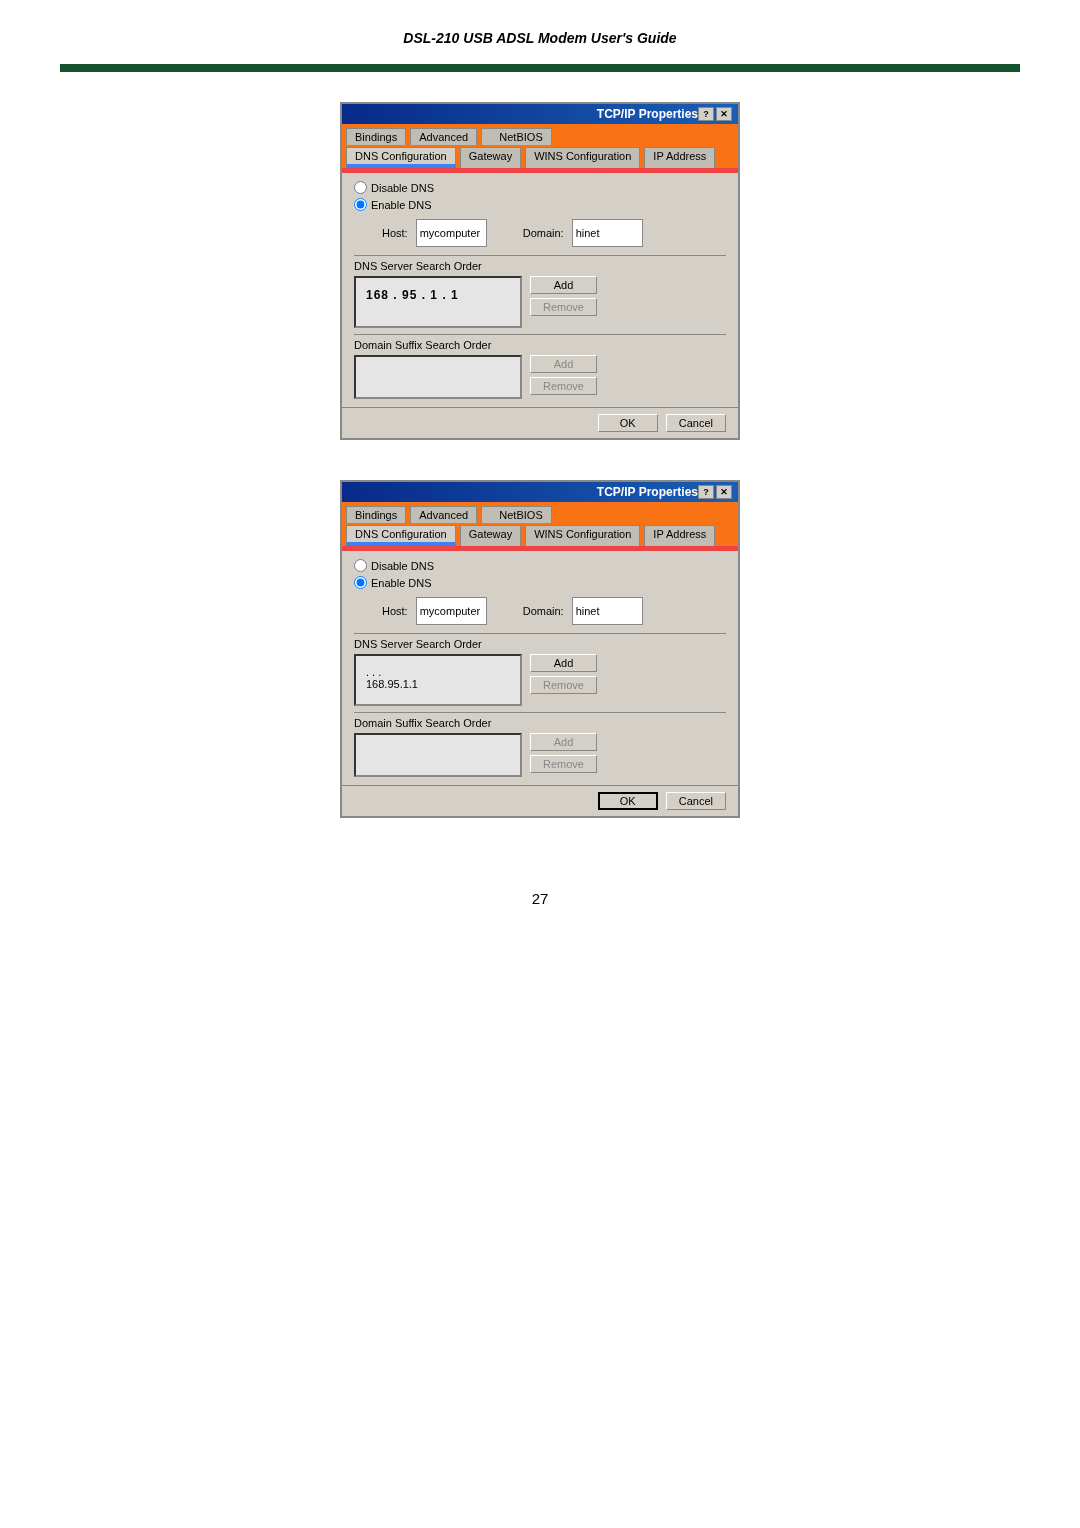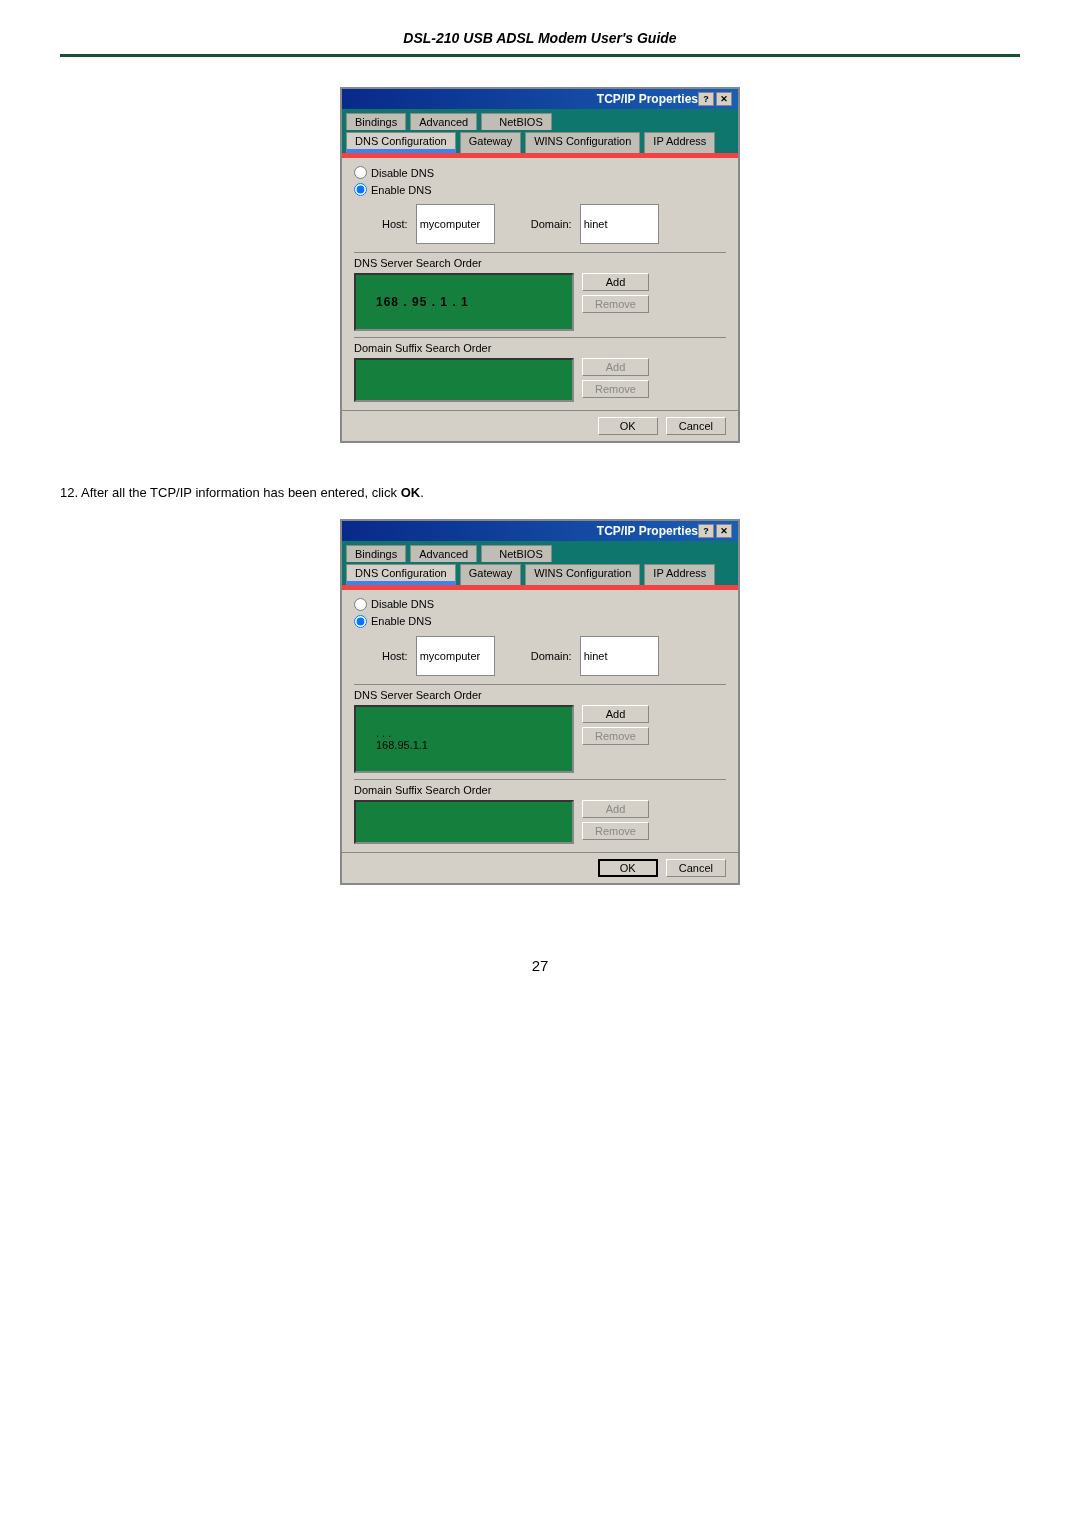--- a/index.html
+++ b/index.html
@@ -7,22 +7,22 @@
       background: #fff;
       font-family: Arial, sans-serif;
       font-size: 13px;
       color: #000;
       width: 1080px;
       min-height: 1528px;
       padding: 30px 60px;
     }
     .page-header {
       text-align: center;
-      border-bottom: 3px solid #14532d;
-      padding-bottom: 8px;
+      border-bottom: 8px solid #14532d;
+      padding-bottom: 18px;
       margin-bottom: 30px;
     }
     .page-header span {
       font-style: italic;
       font-weight: bold;
       font-size: 14px;
     }
     .step-block {
       margin-bottom: 40px;
     }
@@ -78,21 +78,21 @@
       margin-right: 2px;
       border-bottom: none;
     }
     .tab.active {
       background: #d4d0c8;
       border-bottom: 4px solid #3b82f6;
       font-weight: normal;
     }
     .tabs-container {
       padding: 4px 20px 0 4px;
-      background: #0f766e;
+      background: #f97316;
     }
     .tabs-row {
       display: flex;
       flex-wrap: wrap;
       gap: 2px;
     }
     .dialog-content {
       background: #d4d0c8;
       padding: 8px 12px;
       border-top: 5px solid #ef4444;
@@ -112,44 +112,44 @@
       margin: 8px 0;
     }
     .host-domain-row label {
       font-size: 11px;
       padding-left: 28px;
     }
     .host-domain-row input[type=text] {
       border: 1px solid #888;
       background: #fff;
       font-size: 11px;
-      padding: 13px 3px;
-      width: 79px;
+      padding: 7px 3px;
+      width: 71px;
     }
     .section-group {
       border-top: 1px solid #888;
       margin-top: 6px;
       padding-top: 4px;
     }
     .section-label {
       font-size: 11px;
       margin-bottom: 4px;
     }
     .dns-input-row {
       display: flex;
       align-items: flex-start;
       gap: 8px;
     }
     .dns-list-box {
       border: 2px inset #888;
-      background: #15803d;
-      width: 220px;
+      background: #e5e5e5;
+      width: 168px;
       min-height: 52px;
       font-size: 11px;
-      padding: 20px;
+      padding: 10px;
     }
     .dns-list-box .dns-entry {
       font-size: 12px;
       font-weight: bold;
       letter-spacing: 1px;
     }
     .dns-list-box .dns-entry-small {
       font-size: 11px;
     }
     .dns-buttons {
@@ -265,24 +265,20 @@
 
       <div class="dialog-footer">
         <button class="win-btn">OK</button>
         <button class="win-btn">Cancel</button>
       </div>
     </div>
   </div>
 </div>
 
 <div class="step-block">
-  <p class="step-text">
-    <span>12.</span>
-    <span>After all the TCP/IP information has been entered, click </span><b>OK</b><span>.</span>
-  </p>
 
   <div class="dialog-wrapper">
     <div class="dialog">
 
       <div class="dialog-titlebar">
         <span>TCP/IP Properties</span>
         <div class="titlebar-buttons">
           <div class="titlebar-btn">?</div>
           <div class="titlebar-btn">✕</div>
         </div>

